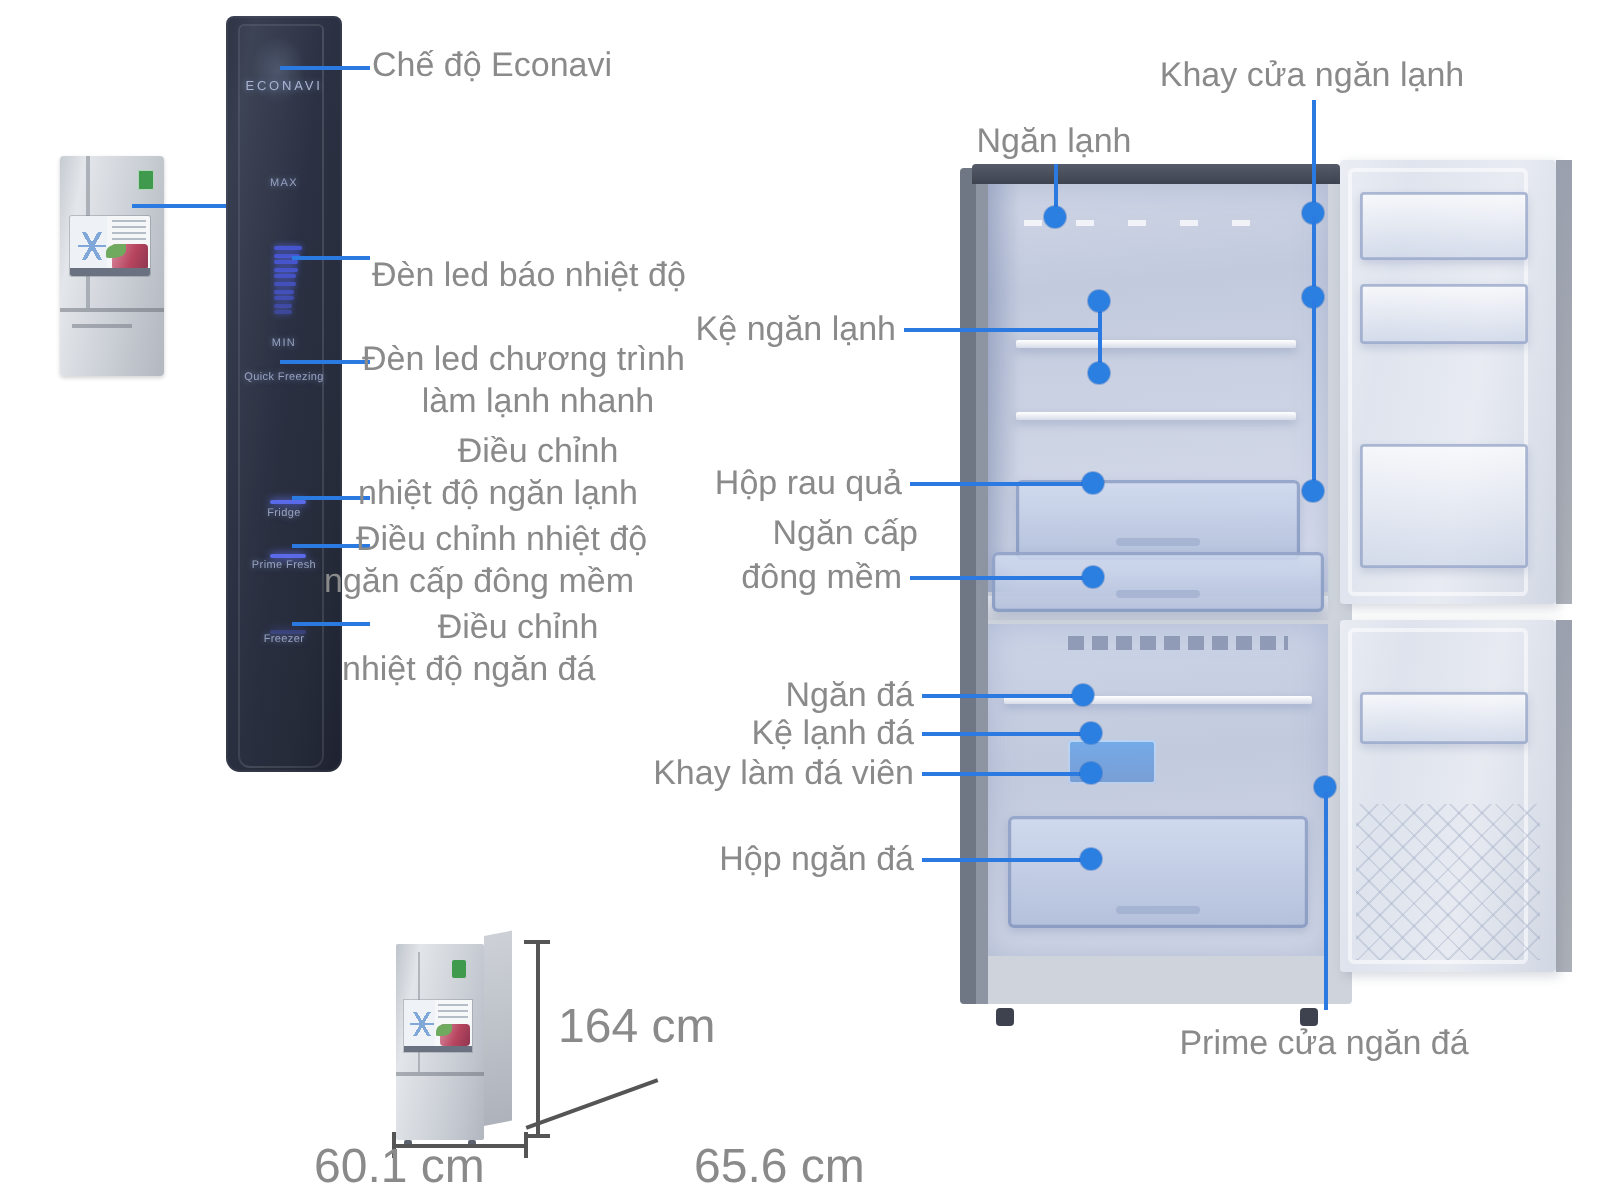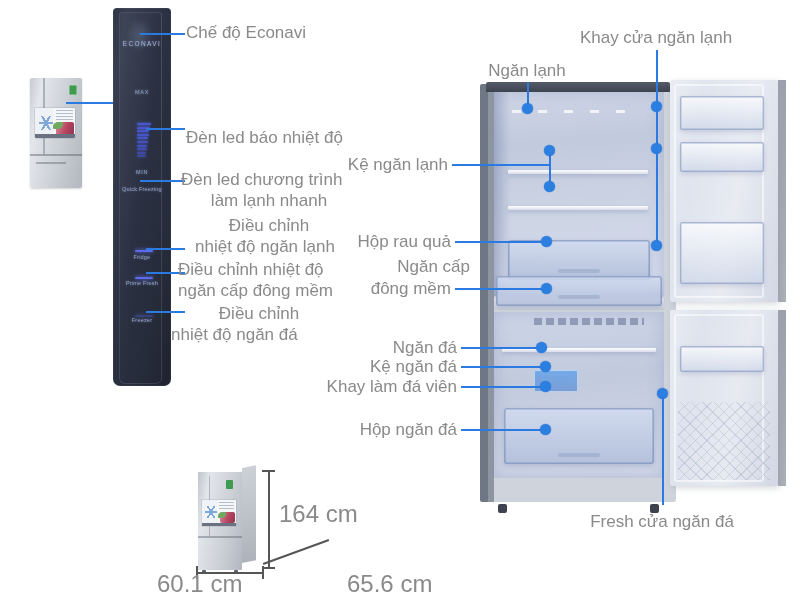--- a/index.html
+++ b/index.html
@@ -229,23 +229,23 @@
   <div class="lineh" style="left:140px;top:180px;width:45px;"></div>
   <div class="lineh" style="left:146px;top:248px;width:39px;"></div>
   <div class="lineh" style="left:146px;top:272px;width:39px;"></div>
   <div class="lineh" style="left:146px;top:311px;width:39px;"></div>
 
   <div class="ann l" style="left:186px;top:22px;">Chế độ Econavi</div>
   <div class="ann l" style="left:186px;top:127px;">Đèn led báo nhiệt độ</div>
   <div class="ann l" style="left:181px;top:169px;">Đèn led chương trình</div>
   <div class="ann c" style="left:181px;top:190px;width:176px;">làm lạnh nhanh</div>
   <div class="ann c" style="left:181px;top:215px;width:176px;">Điều chỉnh</div>
-  <div class="ann l" style="left:195px;top:236px;">nhiệt độ ngăn lạnh</div>
+  <div class="ann l" style="left:179px;top:236px;">nhiệt độ ngăn lạnh</div>
   <div class="ann l" style="left:178px;top:259px;">Điều chỉnh nhiệt độ</div>
-  <div class="ann l" style="left:178px;top:280px;">ngăn cấp đông mềm</div>
+  <div class="ann l" style="left:162px;top:280px;">ngăn cấp đông mềm</div>
   <div class="ann c" style="left:171px;top:303px;width:176px;">Điều chỉnh</div>
   <div class="ann l" style="left:171px;top:324px;">nhiệt độ ngăn đá</div>
 
   <div class="fridge">
     <div class="cab-shadow"></div>
     <div class="cab-top"></div>
 
     <div class="cav-upper">
       <div class="lightbar"></div>
       <div class="shelf" style="left:14px;top:78px;width:140px;"></div>
@@ -320,27 +320,27 @@
   <div class="lineh" style="left:461px;top:429px;width:84px;"></div>
   <div class="dot" style="left:540px;top:424px;"></div>
 
   <div class="dot" style="left:657px;top:388px;"></div>
   <div class="linev" style="left:662px;top:396px;height:109px;"></div>
 
   <div class="ann c" style="left:556px;top:27px;width:200px;">Khay cửa ngăn lạnh</div>
   <div class="ann c" style="left:447px;top:60px;width:160px;text-align:center;">Ngăn lạnh</div>
   <div class="ann r" style="left:332px;top:154px;width:116px;">Kệ ngăn lạnh</div>
   <div class="ann r" style="left:335px;top:231px;width:116px;">Hộp rau quả</div>
-  <div class="ann r" style="left:354px;top:256px;width:116px;">Ngăn cấp</div>
+  <div class="ann r" style="left:343px;top:256px;width:116px;">Ngăn cấp</div>
   <div class="ann r" style="left:335px;top:278px;width:116px;">đông mềm</div>
   <div class="ann r" style="left:341px;top:337px;width:116px;">Ngăn đá</div>
-  <div class="ann r" style="left:341px;top:356px;width:116px;">Kệ ngăn đá</div>
+  <div class="ann r" style="left:341px;top:356px;width:116px;">Kệ lạnh đá</div>
   <div class="ann r" style="left:311px;top:376px;width:146px;">Khay làm đá viên</div>
   <div class="ann r" style="left:341px;top:419px;width:116px;">Hộp ngăn đá</div>
-  <div class="ann c" style="left:562px;top:511px;width:200px;">Fresh cửa ngăn đá</div>
+  <div class="ann c" style="left:562px;top:511px;width:200px;">Prime cửa ngăn đá</div>
 
   <div class="thumb2">
     <div class="t2-side"></div>
     <div class="t2-front">
       <div class="t2-doorline"></div>
       <div class="t2-split"></div>
       <div class="t2-eco"></div>
       <div class="t2-sticker">
         <div class="tsk-flake" style="left:3px;top:6px;width:12px;height:12px;"></div>
         <div class="tsk-lines" style="right:2px;top:2px;width:15px;height:9px;"></div>

